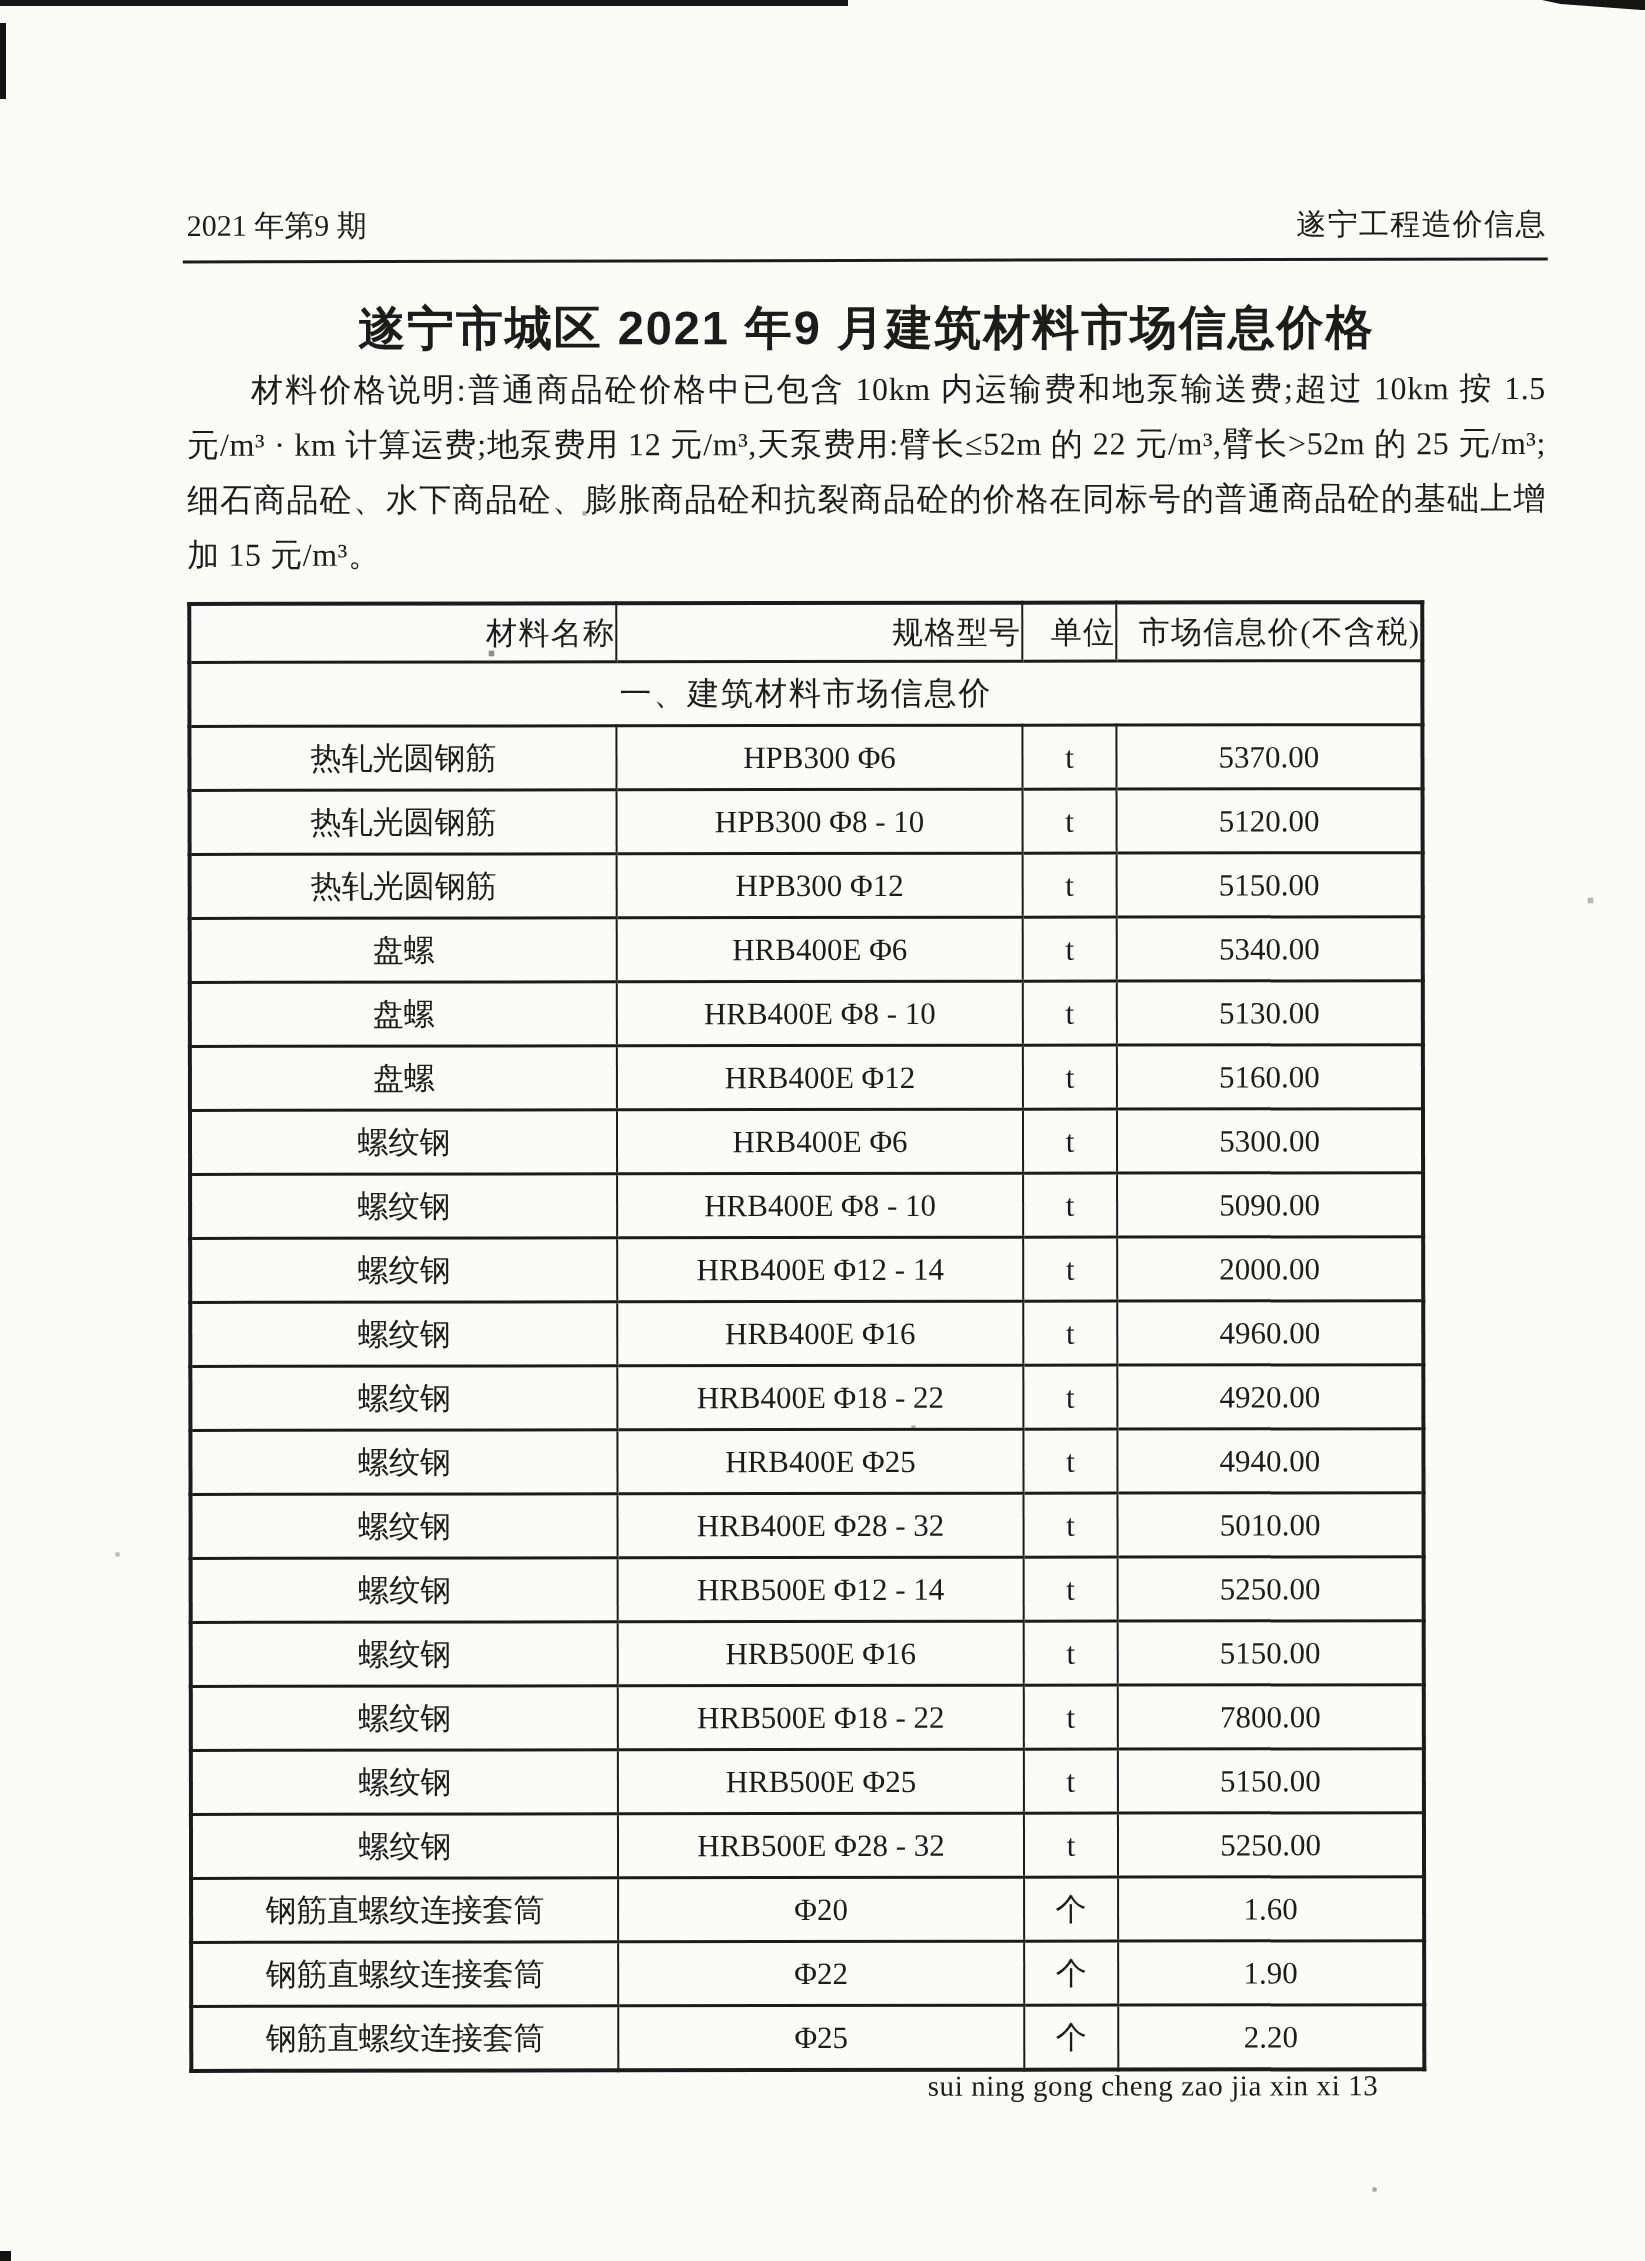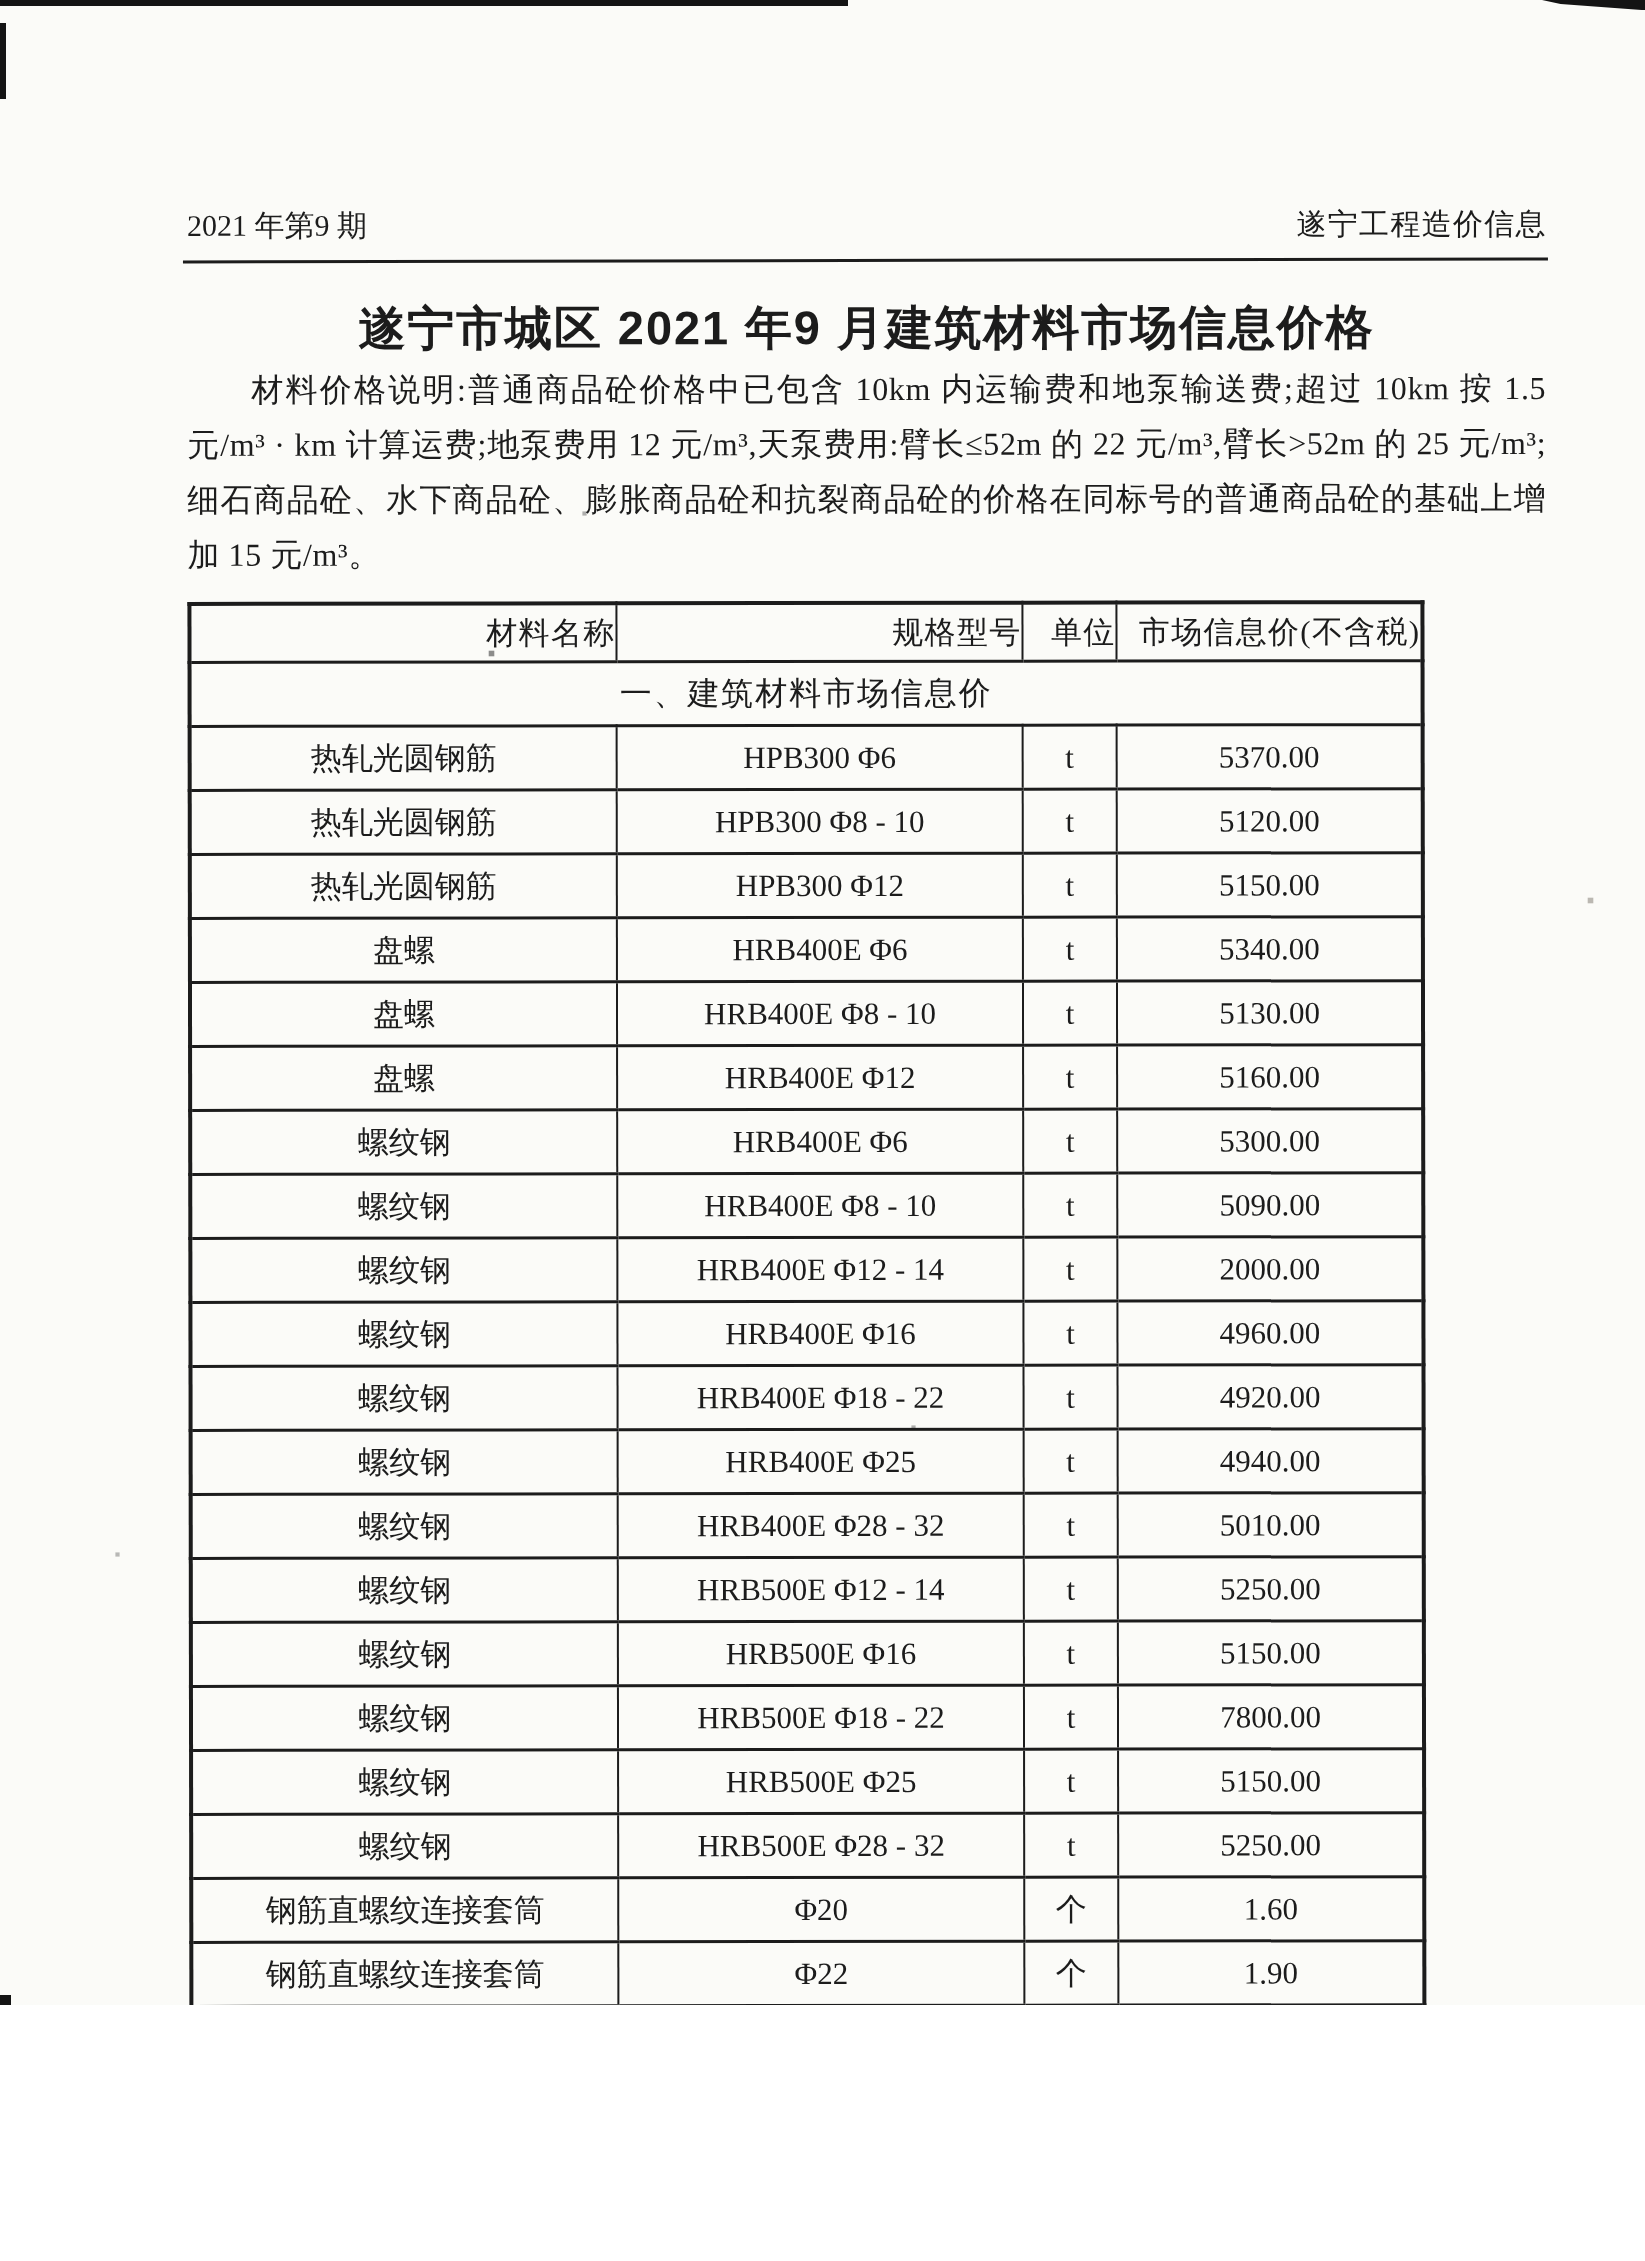--- a/index.html
+++ b/index.html
@@ -2,21 +2,21 @@
 <html style="--ink: #1c1c1c; --paper: #fbfbf8;font-size:10.3px"><head>
 <meta charset="utf-8">
 <style>
   :root{
     --ink:#1c1c1c;
     --paper:#fbfbf8;
   }
   html,body{margin:0;padding:0;background:#ffffff;}
   .page{
     position:relative;
-    width:1645px;height:2005px;
+    width:1645px;height:2261px;
     background:var(--paper);
     overflow:hidden;
     font-family:"Liberation Serif","DejaVu Serif",serif;
     color:var(--ink);
   }
   .content{
     position:absolute;inset:0;
     transform:rotate(-0.08deg);
     transform-origin:50% 50%;
   }
@@ -262,16 +262,17 @@
           </tr>
           <tr>
             <td class="c0">钢筋直螺纹连接套筒</td>
             <td class="c1">Φ25</td>
             <td class="c2">个</td>
             <td class="c3">2.20</td>
           </tr>
         </tbody>
     </table>
 
+    <div class="footer">sui ning gong cheng zao jia xin xi 13</div>
 
   </div>
 </div>
 
 
 </body></html>

